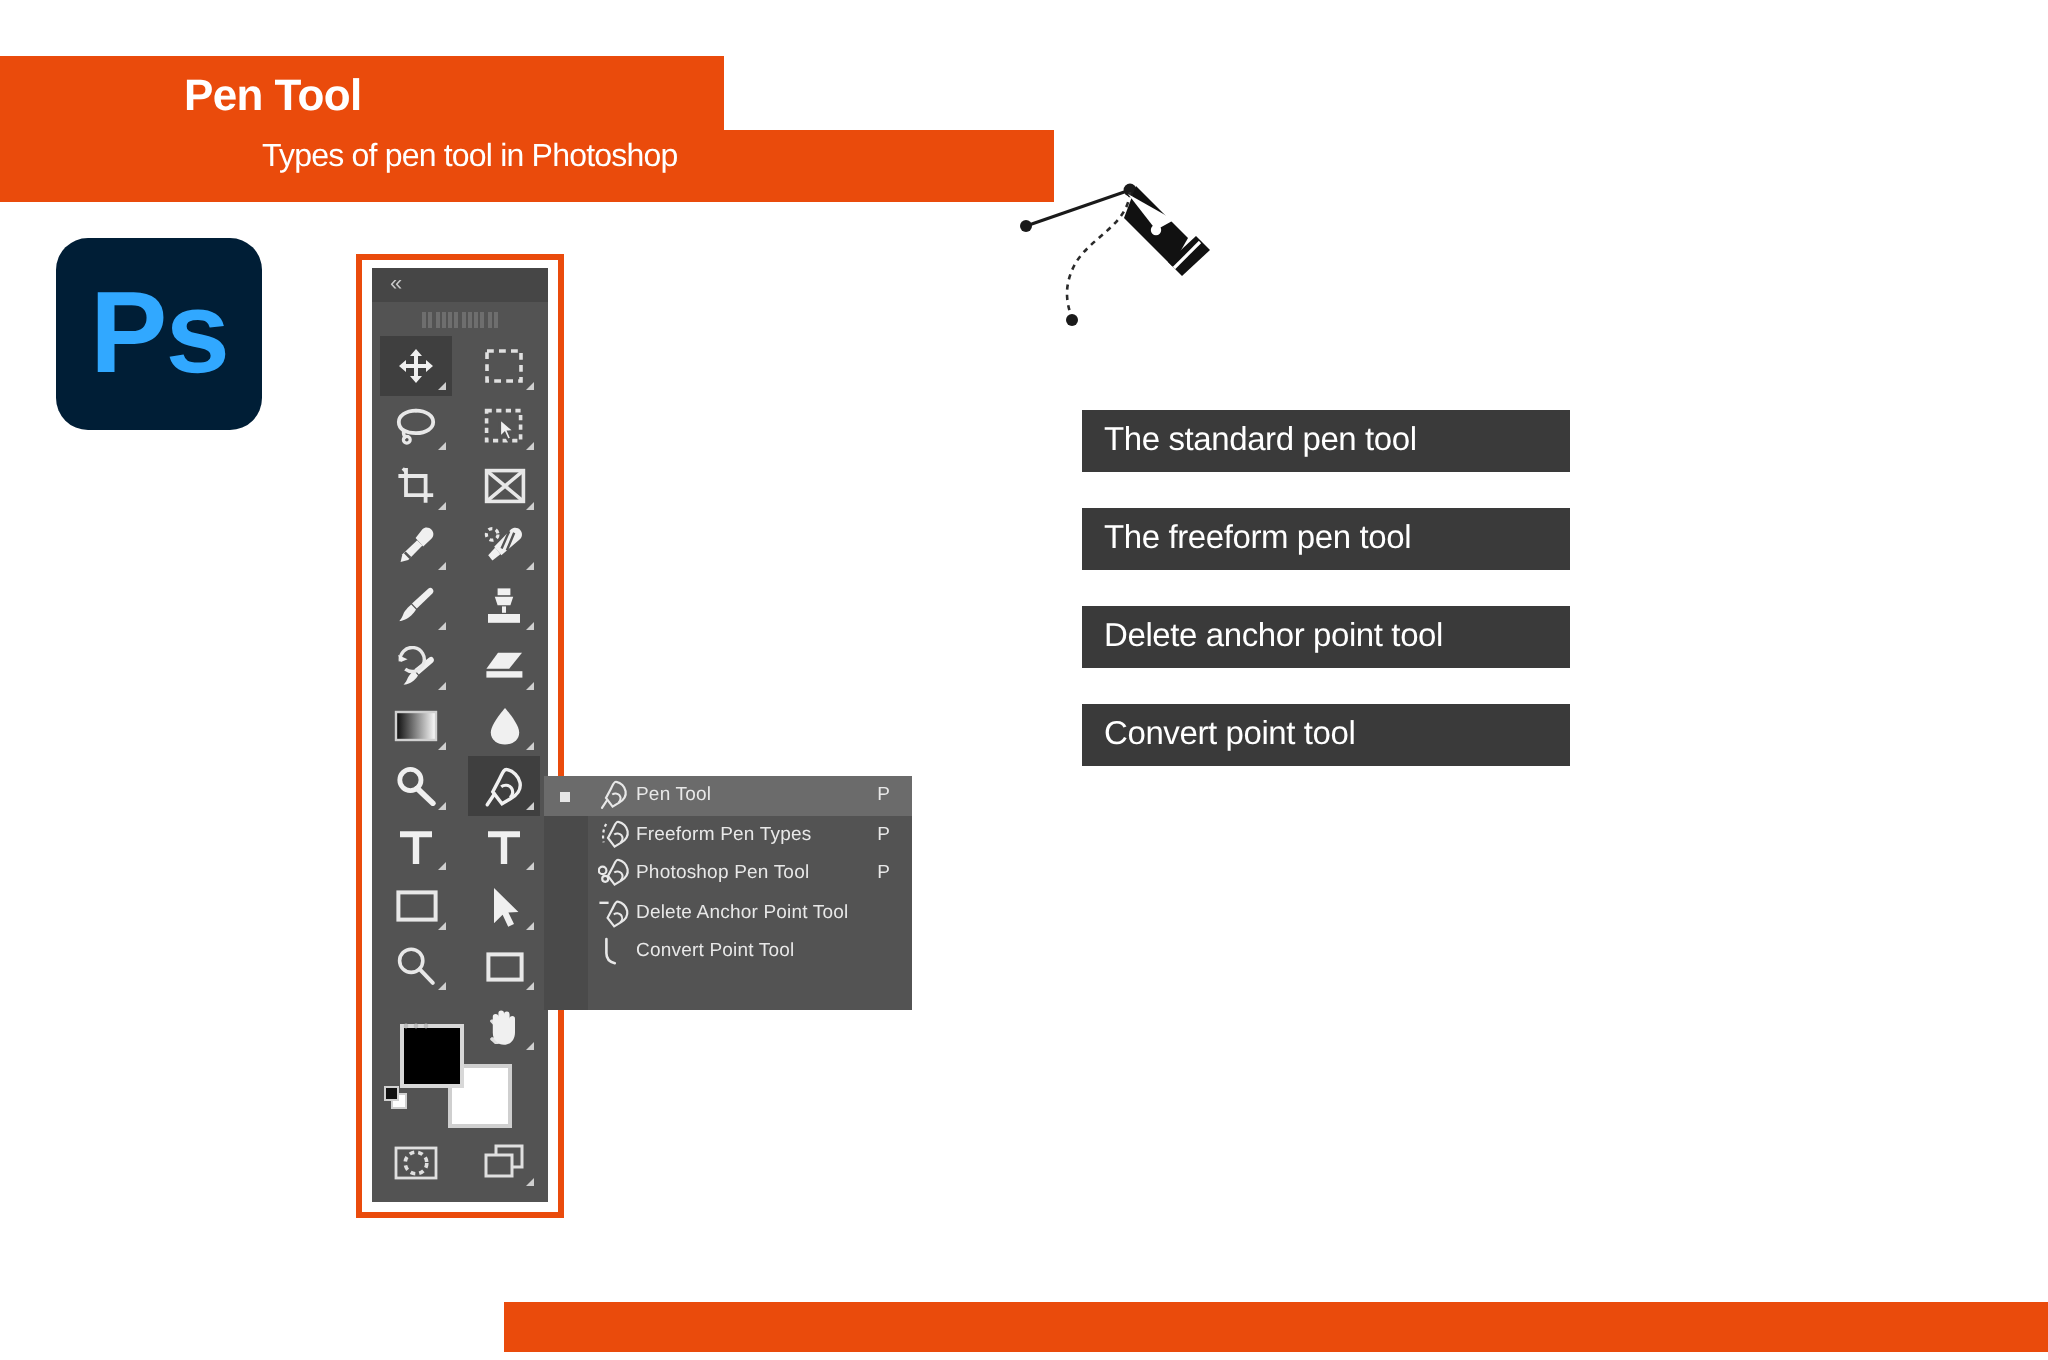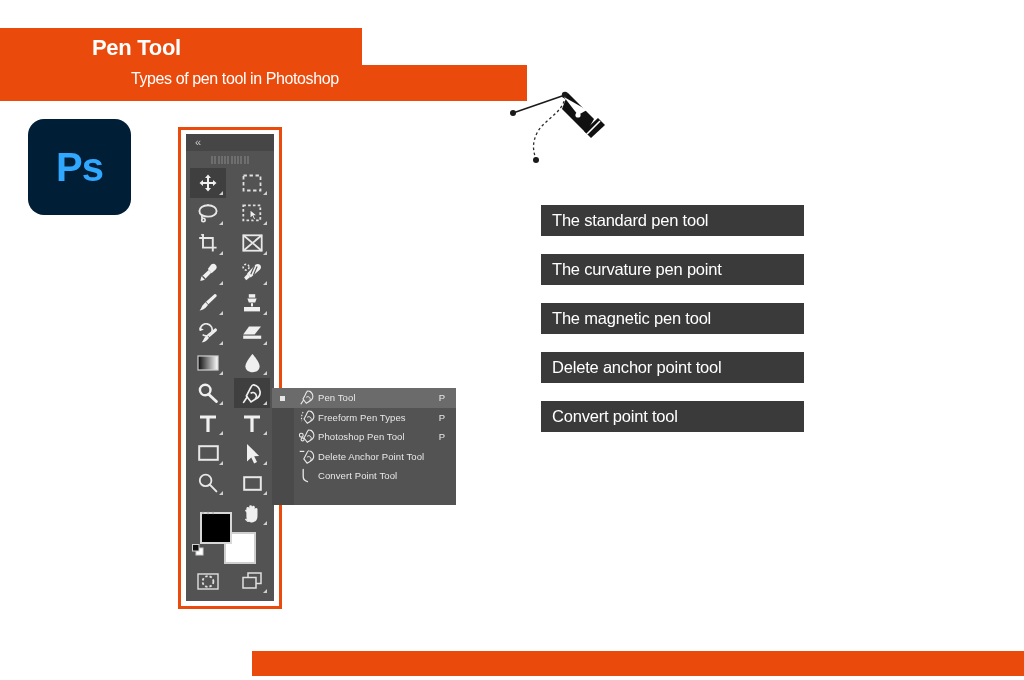--- a/index.html
+++ b/index.html
@@ -46,21 +46,21 @@
   
   .ps-logo {
     position: absolute; left: 28px; top: 119px;
     width: 103px; height: 96px;
     background: #001e36;
     border-radius: 16px;
     display: flex; align-items: center; justify-content: center;
   }
   .ps-logo span {
     color: #31a8ff;
-    font-size: 40px;
+    font-size: 58px;
     font-weight: bold;
     letter-spacing: -1px;
     line-height: 1;
   }
 
   
   .tb-frame {
     position: absolute; left: 178px; top: 127px;
     width: 104px; height: 482px;
     border: 3px solid #ea4b0c;
@@ -164,21 +164,21 @@
     color: #e8e8e8; font-size: 9.5px;
   }
   .flyout-sel-strip {
     position: absolute; left: 0; top: 0; width: 22px; height: 19.5px;
     background: #6b6b6b;
   }
 
   
   .rlist { position: absolute; left: 541px; top: 205px; }
   .rbar {
-    width: 263px; height: 31px;
+    width: 244px; height: 31px;
     background: #3a3a3a;
     margin-bottom: 18px;
     display: flex; align-items: center;
     padding-left: 11px; box-sizing: border-box;
   }
   .rbar span {
     color: #ffffff; font-size: 16.5px; letter-spacing: -0.2px; white-space: nowrap;
   }
 
   
@@ -558,24 +558,21 @@
       <path d="M76 46 L90 33 L97 40 L83 53 Z" fill="#111111"></path>
       <path d="M79 49 L92 36" stroke="#ffffff" stroke-width="1.6"></path>
     </svg>
   </div>
 
   <div class="rlist">
     <div class="rbar">
       <span>The standard pen tool</span>
     </div>
     <div class="rbar">
-      <span>The curvature pen point</span>
-    </div>
-    <div class="rbar">
-      <span>The magnetic pen tool</span>
+      <span>The freeform pen tool</span>
     </div>
     <div class="rbar">
       <span>Delete anchor point tool</span>
     </div>
     <div class="rbar">
       <span>Convert point tool</span>
     </div>
   </div>
 
   <div class="bottom-bar"></div>

